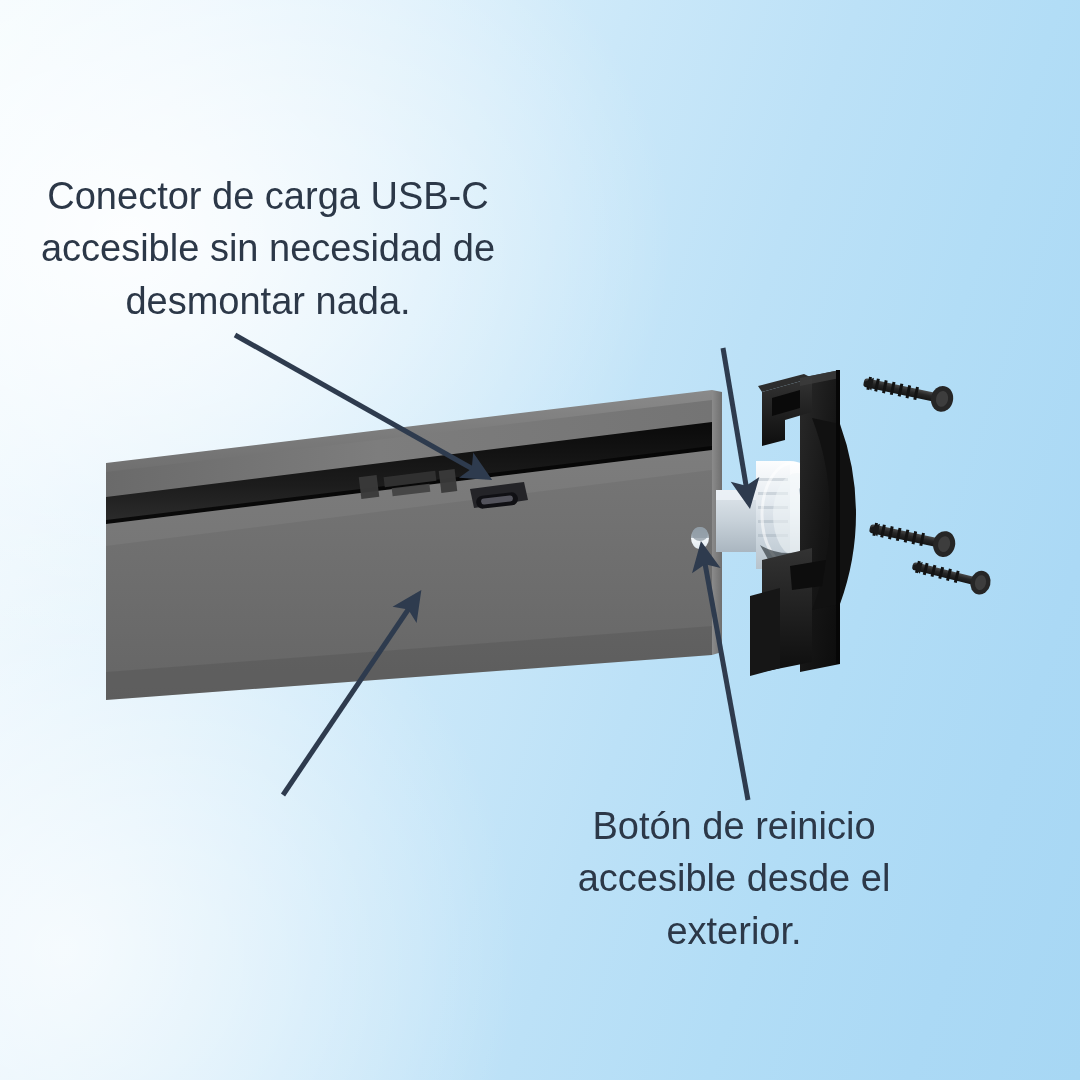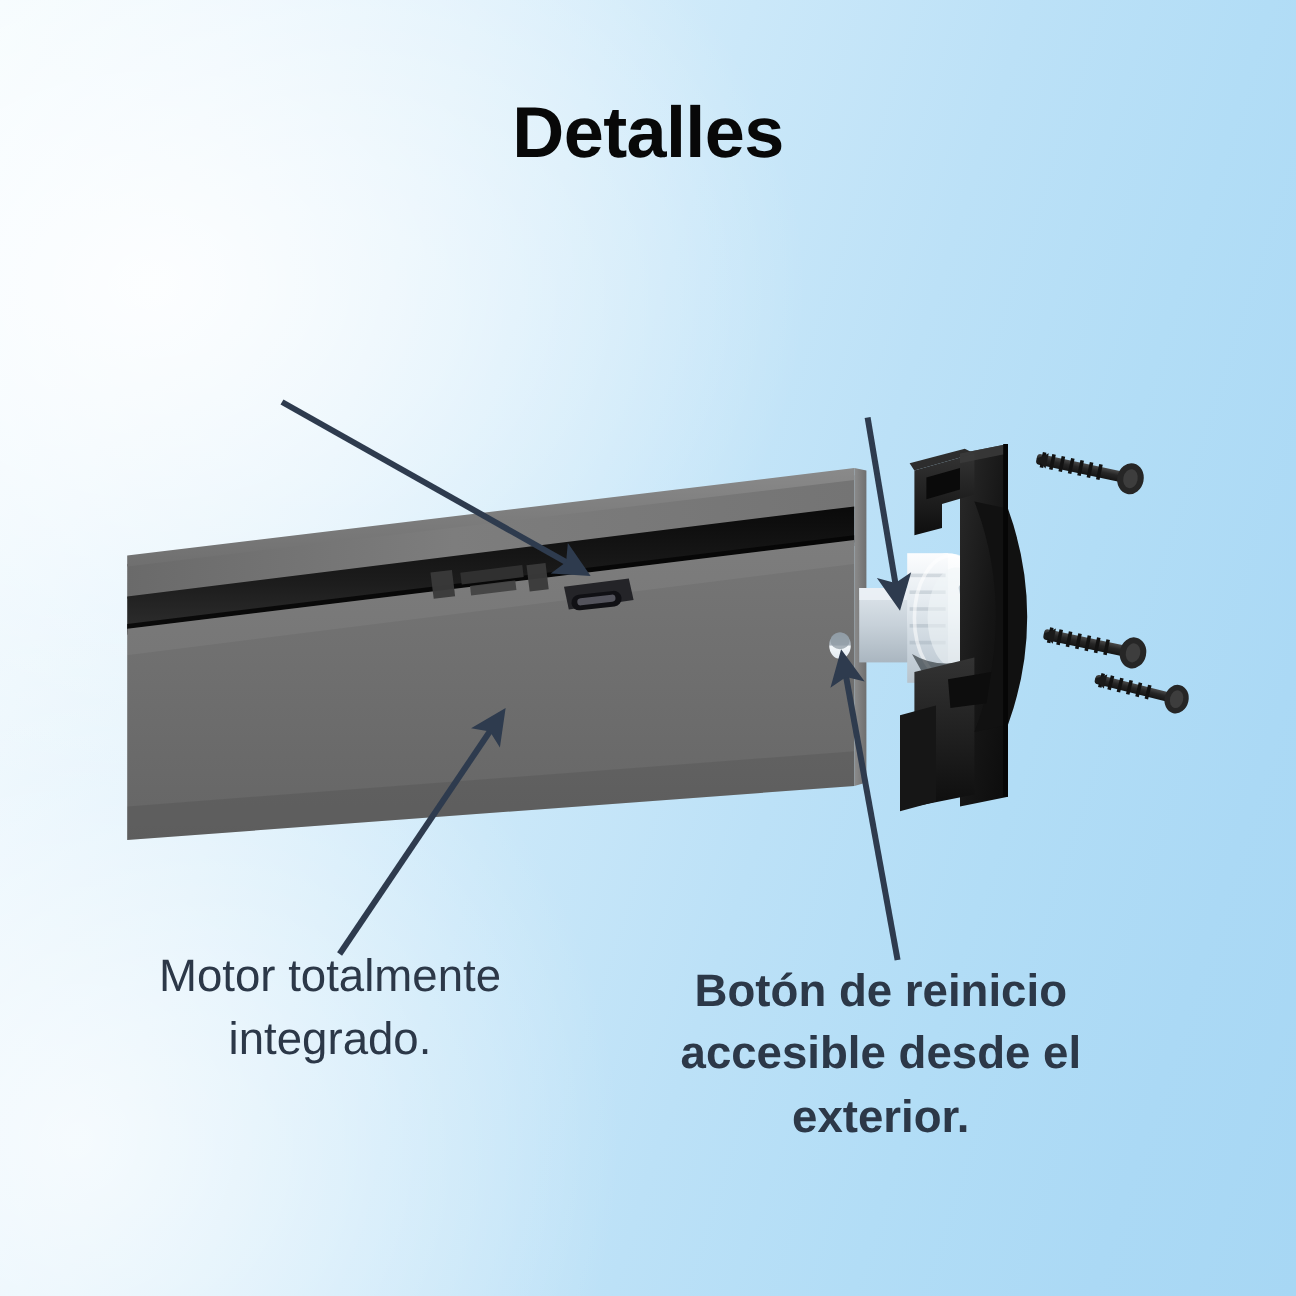--- a/index.html
+++ b/index.html
@@ -54,38 +54,37 @@
     position: absolute;
     color: #2c3848;
     font-size: 38px;
     line-height: 1.38;
     text-align: center;
     white-space: pre-line;
   }
   #label-usb   { left: 8px;   top: 170px; width: 520px; }
   #label-bat   { left: 552px; top: 180px; width: 348px; }
   #label-motor { left: 82px;  top: 788px; width: 386px; }
-  #label-reset { left: 548px; top: 800px; width: 372px; font-weight: bold; }
+  #label-reset { left: 548px; top: 800px; width: 372px; }
 
   
   #art {
     position: absolute;
     left: 0; top: 0;
     width: 1080px;
     height: 1080px;
   }
 </style>
 </head>
 <body>
 
 <div id="stage">
 
   <div id="bg"></div>
 
-  <h1 id="title">Detalles</h1>
 
   <svg id="art" viewBox="0 0 1080 1080">
     <defs>
       <linearGradient id="gRailFront" x1="0" y1="0" x2="0" y2="1">
         <stop offset="0%" stop-color="#767676"></stop>
         <stop offset="55%" stop-color="#6d6d6d"></stop>
         <stop offset="100%" stop-color="#656565"></stop>
       </linearGradient>
       <linearGradient id="gRailTop" x1="0" y1="0" x2="1" y2="0">
         <stop offset="0%" stop-color="#6a6a6a"></stop>
@@ -271,22 +270,23 @@
     </g>
 
     <g stroke="#2e3b4e" stroke-width="5" fill="none" marker-end="url(#arrowHead)">
       <line x1="235" y1="335" x2="487" y2="477"></line>
       <line x1="723" y1="348" x2="749" y2="503"></line>
       <line x1="283" y1="795" x2="418" y2="595"></line>
       <line x1="748" y1="800" x2="702" y2="547"></line>
     </g>
   </svg>
 
-
-
-  <div class="label" id="label-motor">Motor totalmente
-integrado.</div>
+  <div class="label" id="label-usb">Conector de carga USB-C
+accesible sin necesidad de
+desmontar nada.</div>
+
+
 
   <div class="label" id="label-reset">Botón de reinicio
 accesible desde el
 exterior.</div>
 
 </div>
 
 </body></html>

